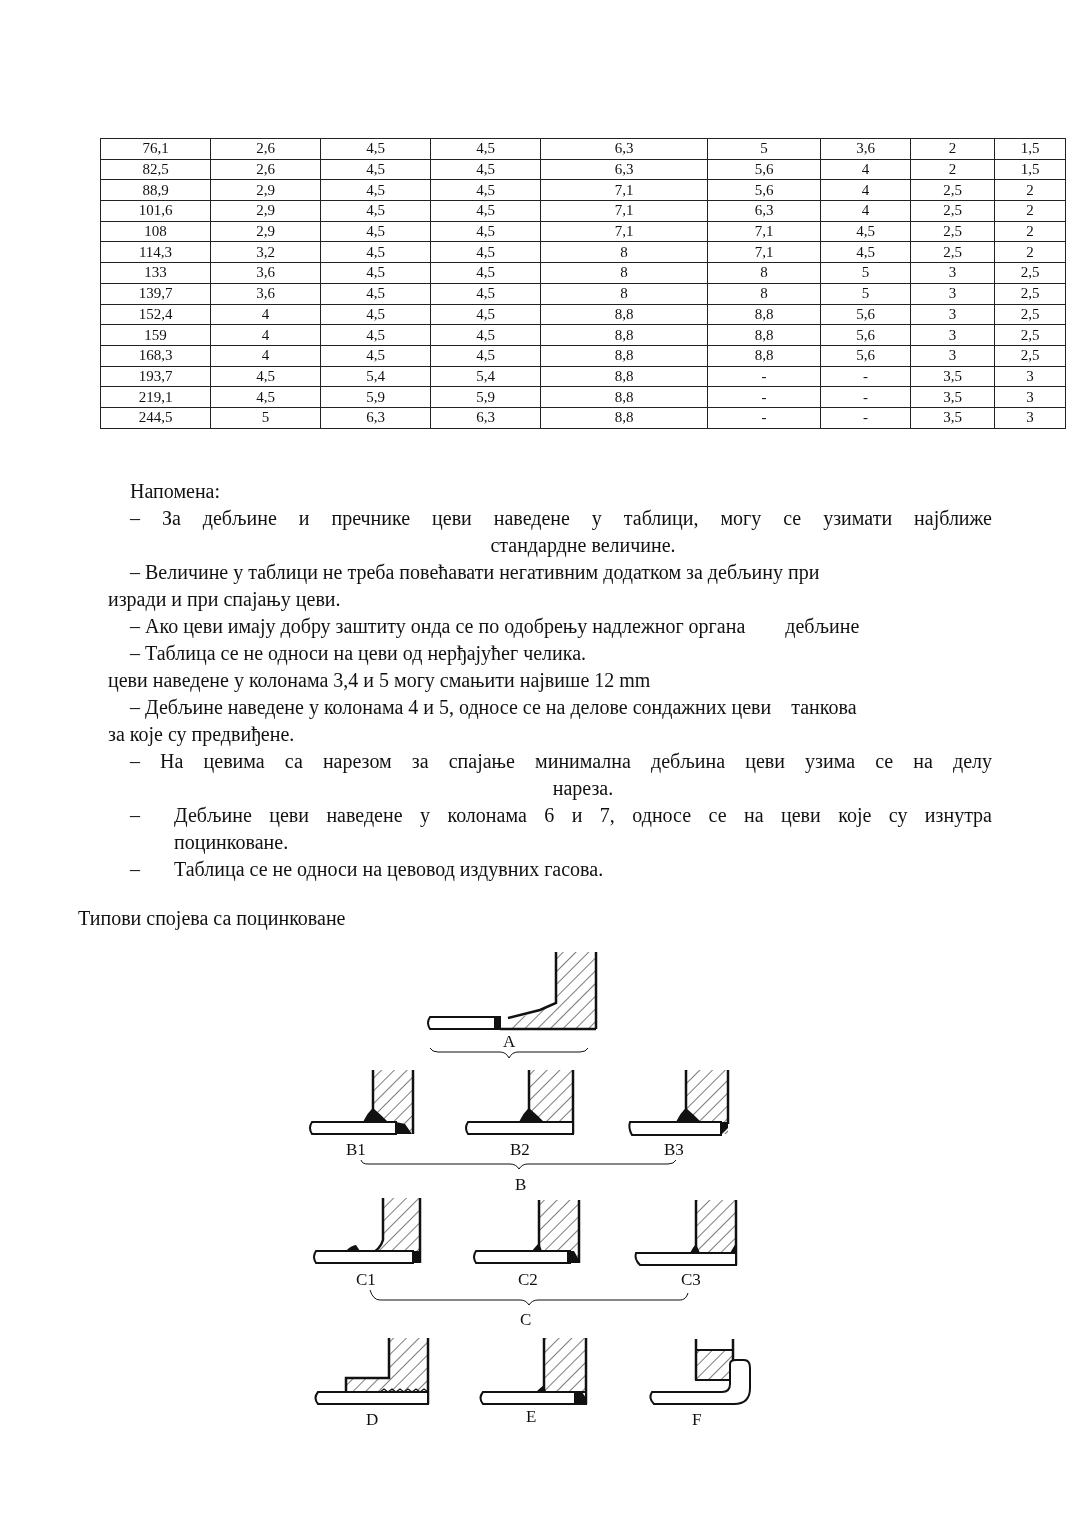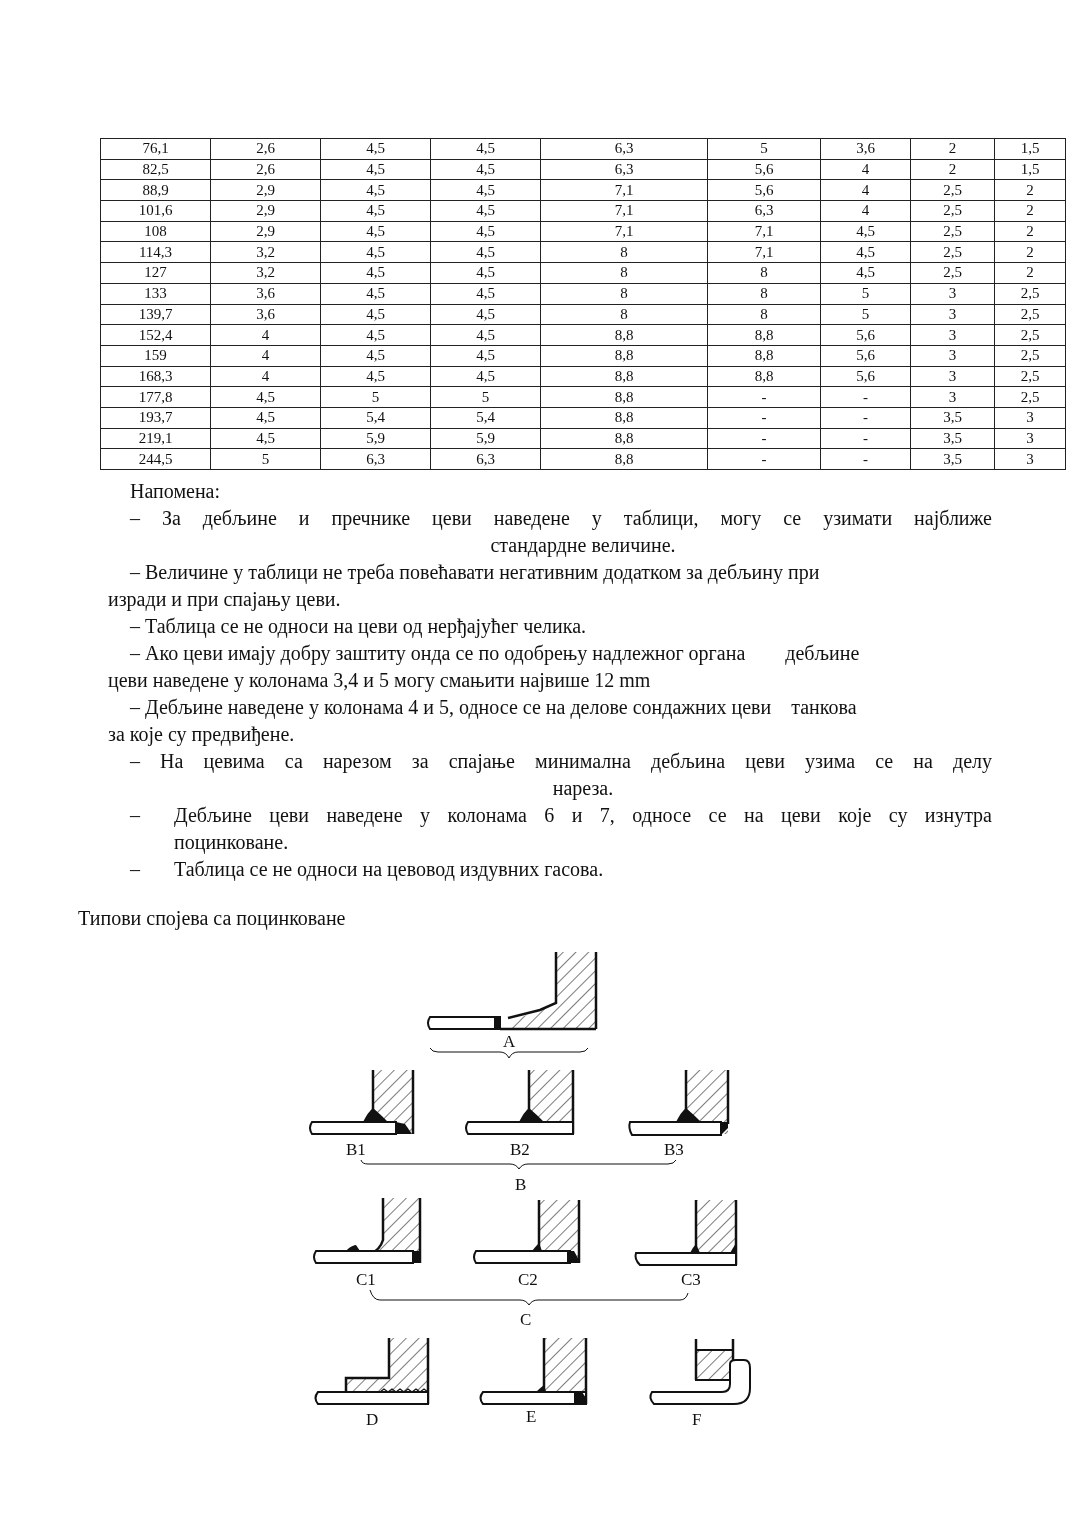--- a/index.html
+++ b/index.html
@@ -97,31 +97,20 @@
         <td>3,2</td>
         <td>4,5</td>
         <td>4,5</td>
         <td>8</td>
         <td>7,1</td>
         <td>4,5</td>
         <td>2,5</td>
         <td>2</td>
       </tr>
       <tr>
-        <td>127</td>
-        <td>3,2</td>
-        <td>4,5</td>
-        <td>4,5</td>
-        <td>8</td>
-        <td>8</td>
-        <td>4,5</td>
-        <td>2,5</td>
-        <td>2</td>
-      </tr>
-      <tr>
         <td>133</td>
         <td>3,6</td>
         <td>4,5</td>
         <td>4,5</td>
         <td>8</td>
         <td>8</td>
         <td>5</td>
         <td>3</td>
         <td>2,5</td>
       </tr>
@@ -159,31 +148,20 @@
         <td>2,5</td>
       </tr>
       <tr>
         <td>168,3</td>
         <td>4</td>
         <td>4,5</td>
         <td>4,5</td>
         <td>8,8</td>
         <td>8,8</td>
         <td>5,6</td>
-        <td>3</td>
-        <td>2,5</td>
-      </tr>
-      <tr>
-        <td>177,8</td>
-        <td>4,5</td>
-        <td>5</td>
-        <td>5</td>
-        <td>8,8</td>
-        <td>-</td>
-        <td>-</td>
         <td>3</td>
         <td>2,5</td>
       </tr>
       <tr>
         <td>193,7</td>
         <td>4,5</td>
         <td>5,4</td>
         <td>5,4</td>
         <td>8,8</td>
         <td>-</td>
@@ -215,22 +193,22 @@
       </tr>
     </tbody>
 </table>
 
 <div class="notes">
   <p class="title">Напомена:</p>
   <p class="hang just">– За дебљине и пречнике цеви наведене у таблици, могу се узимати најближе</p>
   <p class="hang-ind">стандардне величине.</p>
   <p class="hang">– Величине у таблици не треба повећавати негативним додатком за дебљину при</p>
   <p>изради и при спајању цеви.</p>
+  <p class="hang" style="white-space:pre">– Ако цеви имају добру заштиту онда се по одобрењу надлежног органа        дебљине</p>
   <p class="hang">– Таблица се не односи на цеви од нерђајућег челика.</p>
-  <p class="hang" style="white-space:pre">– Ако цеви имају добру заштиту онда се по одобрењу надлежног органа        дебљине</p>
   <p>цеви наведене у колонама 3,4 и 5 могу смањити највише 12 mm</p>
   <p class="hang" style="white-space:pre">– Дебљине наведене у колонама 4 и 5, односе се на делове сондажних цеви    танкова</p>
   <p>за које су предвиђене.</p>
   <p class="hang just">– На цевима са нарезом за спајање минимална дебљина цеви узима се на делу</p>
   <p class="hang-ind">нареза.</p>
   <div class="hang tab-item">
     <span class="dash" style="width:44px">–</span>
     <span class="txt">
       <span style="display:block;text-align:justify;text-align-last:justify">Дебљине цеви наведене у колонама 6 и 7, односе се на цеви које су изнутра</span>
       <span style="display:block">поцинковане.</span>

